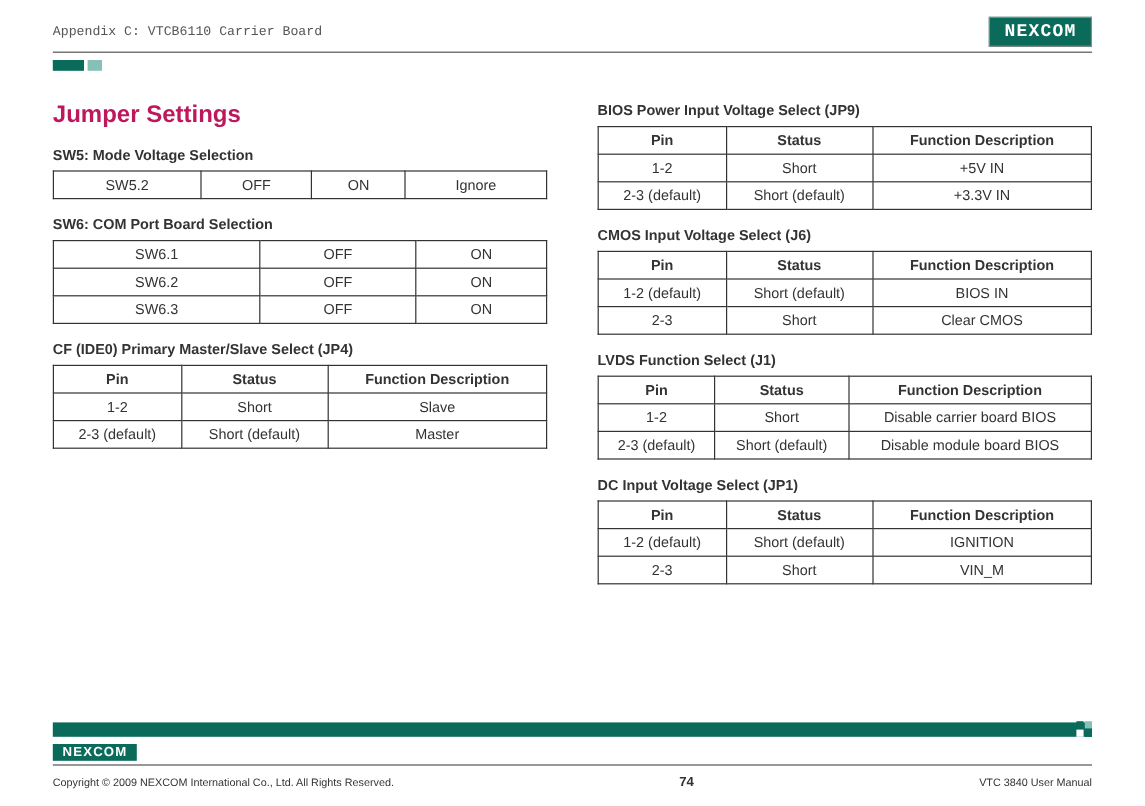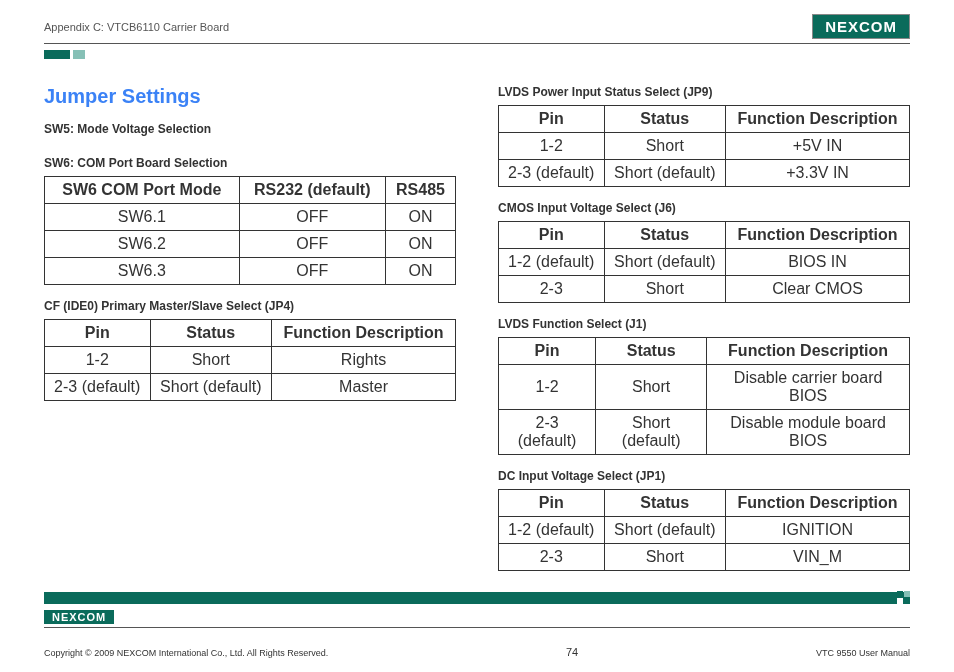--- a/index.html
+++ b/index.html
@@ -11,20 +11,21 @@
     color: #333;
     position: relative;
     padding: 14px 44px 0 44px;
   }
   .header {
     display: flex;
     justify-content: space-between;
     align-items: center;
     font-size: 11px;
     color: #555;
+    font-family: Liberation Mono, monospace;
   }
   .logo-top {
     background: #0a6b5b;
     color: #fff;
     font-weight: bold;
     font-size: 15px;
     padding: 3px 12px;
     border: 1px solid #888;
     letter-spacing: 1px;
   }
@@ -45,34 +46,34 @@
 
   .page-cols {
     display: flex;
     gap: 42px;
   }
   .col { flex: 1; }
 
   h1.page-title {
     font-size: 20px;
     font-weight: 600;
-    color: #3b82f6;
+    color: #be185d;
     margin-bottom: 14px;
   }
   h3.sect {
     font-size: 12px;
     font-weight: 700;
     color: #333;
     margin: 10px 0 6px 0;
   }
 
   table.data {
     border-collapse: collapse;
     width: 100%;
-    font-size: 16px;
+    font-size: 12px;
     margin-bottom: 14px;
   }
   table.data th, table.data td {
     border: 1px solid #333;
     padding: 4px 6px;
     text-align: center;
     font-weight: normal;
   }
   table.data th {
     font-weight: 700;
@@ -108,24 +109,24 @@
     letter-spacing:1px;
     margin-bottom:3px;
   }
   .footer-line {
     display: flex;
     justify-content: space-between;
     align-items: baseline;
     font-size: 9px;
     color:#333;
     border-top: 1px solid #555;
-    padding-top: 18px;
+    padding-top: 8px;
   }
   .footer-page {
-    font-weight: 400;
+    font-weight: 700;
     font-size: 11px;
   }
 </style>
 </head>
 <body>
 
 <div class="header">
   <span>Appendix C: VTCB6110 Carrier Board</span>
   <span class="logo-top">
     <span>NEXCOM</span>
@@ -138,31 +139,32 @@
 </div>
 
 <div class="page-cols">
 
   <div class="col">
     <h1 class="page-title">Jumper Settings</h1>
 
     <h3 class="sect">SW5: Mode Voltage Selection</h3>
     <table class="data">
       <tbody>
+      <tr>
+            <td>SW5.2</td>
+            <td>OFF</td>
+            <td>ON</td>
+            <td>Ignore</td>
+          </tr>
     </tbody>
       </table>
 
     <h3 class="sect">SW6: COM Port Board Selection</h3>
     <table class="data">
       <tbody>
-          <tr>
-        <th>SW6 COM Port Mode</th>
-        <th>RS232 (default)</th>
-        <th>RS485</th>
-      </tr>
       <tr>
             <td>SW6.1</td>
             <td>OFF</td>
             <td>ON</td>
           </tr>
       <tr>
             <td>SW6.2</td>
             <td>OFF</td>
             <td>ON</td>
           </tr>
@@ -178,33 +180,33 @@
     <table class="data">
       <tbody>
           <tr>
         <th>Pin</th>
         <th>Status</th>
         <th>Function Description</th>
       </tr>
       <tr>
             <td>1-2</td>
             <td>Short</td>
-            <td>Rights</td>
+            <td>Slave</td>
           </tr>
       <tr>
             <td>2-3 (default)</td>
             <td>Short (default)</td>
             <td>Master</td>
           </tr>
     </tbody>
       </table>
   </div>
 
   <div class="col">
-    <h3 class="sect" style="margin-top:0">LVDS Power Input Status Select (JP9)</h3>
+    <h3 class="sect" style="margin-top:0">BIOS Power Input Voltage Select (JP9)</h3>
     <table class="data">
       <tbody>
           <tr>
         <th>Pin</th>
         <th>Status</th>
         <th>Function Description</th>
       </tr>
       <tr>
             <td>1-2</td>
             <td>Short</td>
@@ -289,15 +291,15 @@
       <div></div>
         <div class="lite"></div>
         <div class="lite" style="background:#fff"></div>
         <div></div>
     </div>
   </div>
   <span class="logo-bottom">NEXCOM</span>
   <div class="footer-line">
     <span>Copyright © 2009 NEXCOM International Co., Ltd. All Rights Reserved.</span>
     <span class="footer-page">74</span>
-    <span>VTC 9550 User Manual</span>
+    <span>VTC 3840 User Manual</span>
   </div>
 </div>
 
 </body></html>

